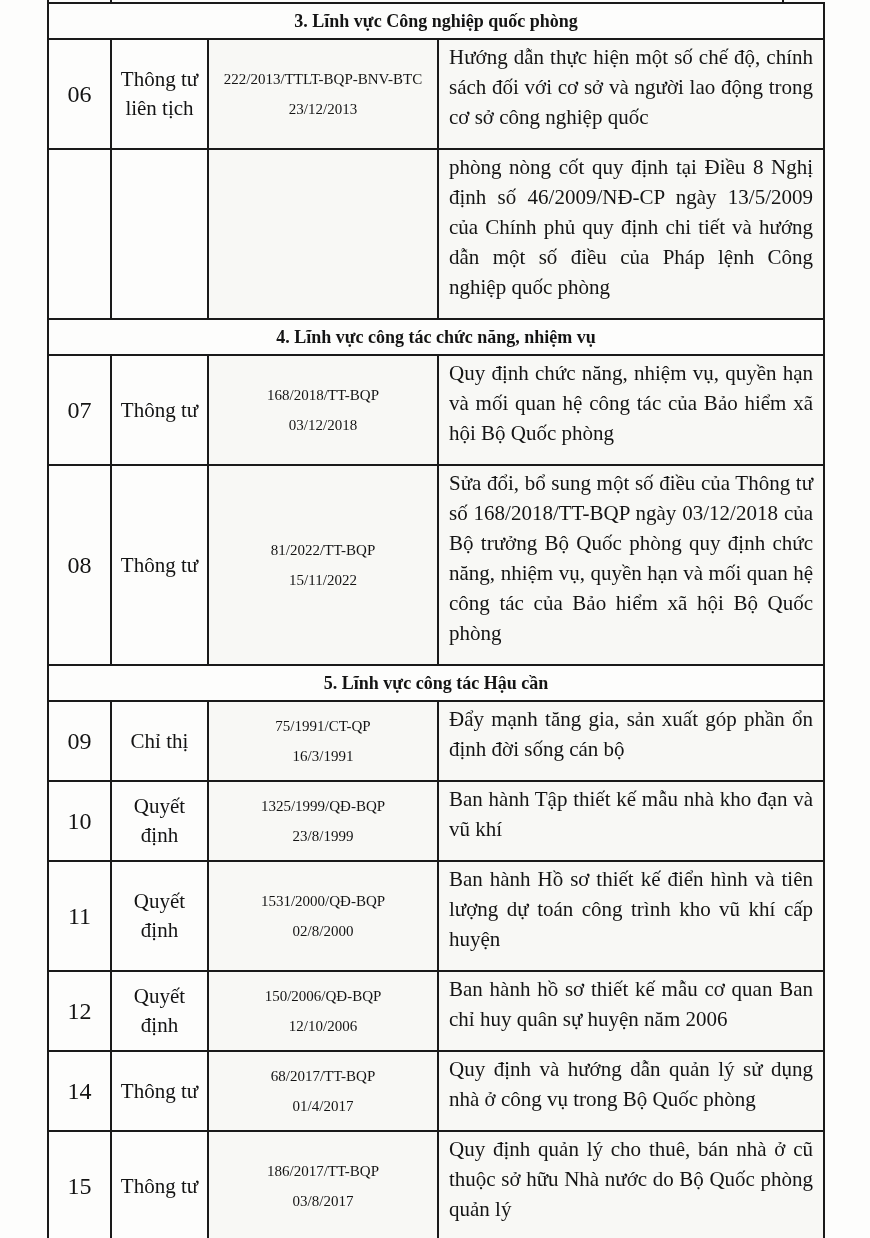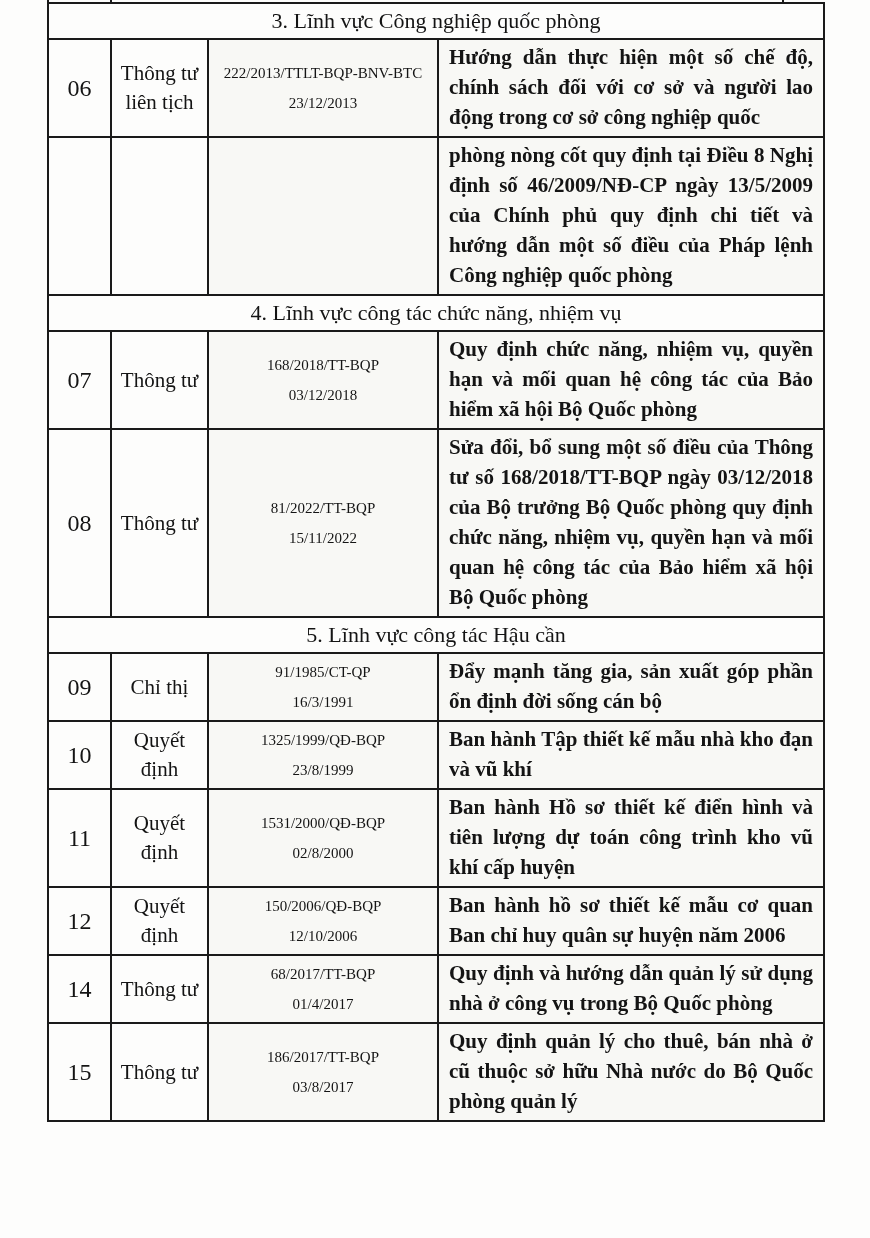--- a/index.html
+++ b/index.html
@@ -36,23 +36,23 @@
     width:776px;
     border-collapse:collapse;
     table-layout:fixed;
   }
   td{
     border:2px solid var(--border);
     overflow:hidden;
   }
   
   tr.section-row td{
-    font-weight:normal;
-    text-align:center;
-    font-size:22px;
+    font-weight:bold;
+    text-align:center;
+    font-size:18px;
     line-height:26px;
     padding:4px 4px;
     background:var(--paper);
   }
   
   .cell-no{
     text-align:center;
     vertical-align:middle;
     font-size:24px;
     padding:0 2px;
@@ -72,23 +72,22 @@
     font-size:15px;
     line-height:30px;
     padding:2px 6px;
     background:var(--tint);
   }
   .cell-desc{
     text-align:justify;
     vertical-align:top;
     font-size:21px;
     line-height:30px;
-    padding:2px 10px 4px 10px;
+    padding:2px 10px 16px 10px;
     background:var(--tint);
-    font-weight:bold;
   }
   tr.cont-row .cell-desc{ line-height:30px; }
 </style>
 </head>
 <body>
 
 <div class="page">
   <div class="remnant r1"></div>
   <div class="remnant r2"></div>
   <div class="remnant r3"></div>
@@ -147,21 +146,21 @@
   </tr>
 
   <tr class="section-row">
     <td colspan="4">5. Lĩnh vực công tác Hậu cần</td>
   </tr>
 
   <tr class="doc-row">
     <td class="cell-no">09</td>
     <td class="cell-type">Chỉ thị</td>
     <td class="cell-ref">
-      <div>91/1985/CT-QP</div>
+      <div>75/1991/CT-QP</div>
       <div>16/3/1991</div>
     </td>
     <td class="cell-desc">Đẩy mạnh tăng gia, sản xuất góp phần ổn định đời sống cán bộ</td>
   </tr>
 
   <tr class="doc-row">
     <td class="cell-no">10</td>
     <td class="cell-type">Quyết định</td>
     <td class="cell-ref">
       <div>1325/1999/QĐ-BQP</div>

